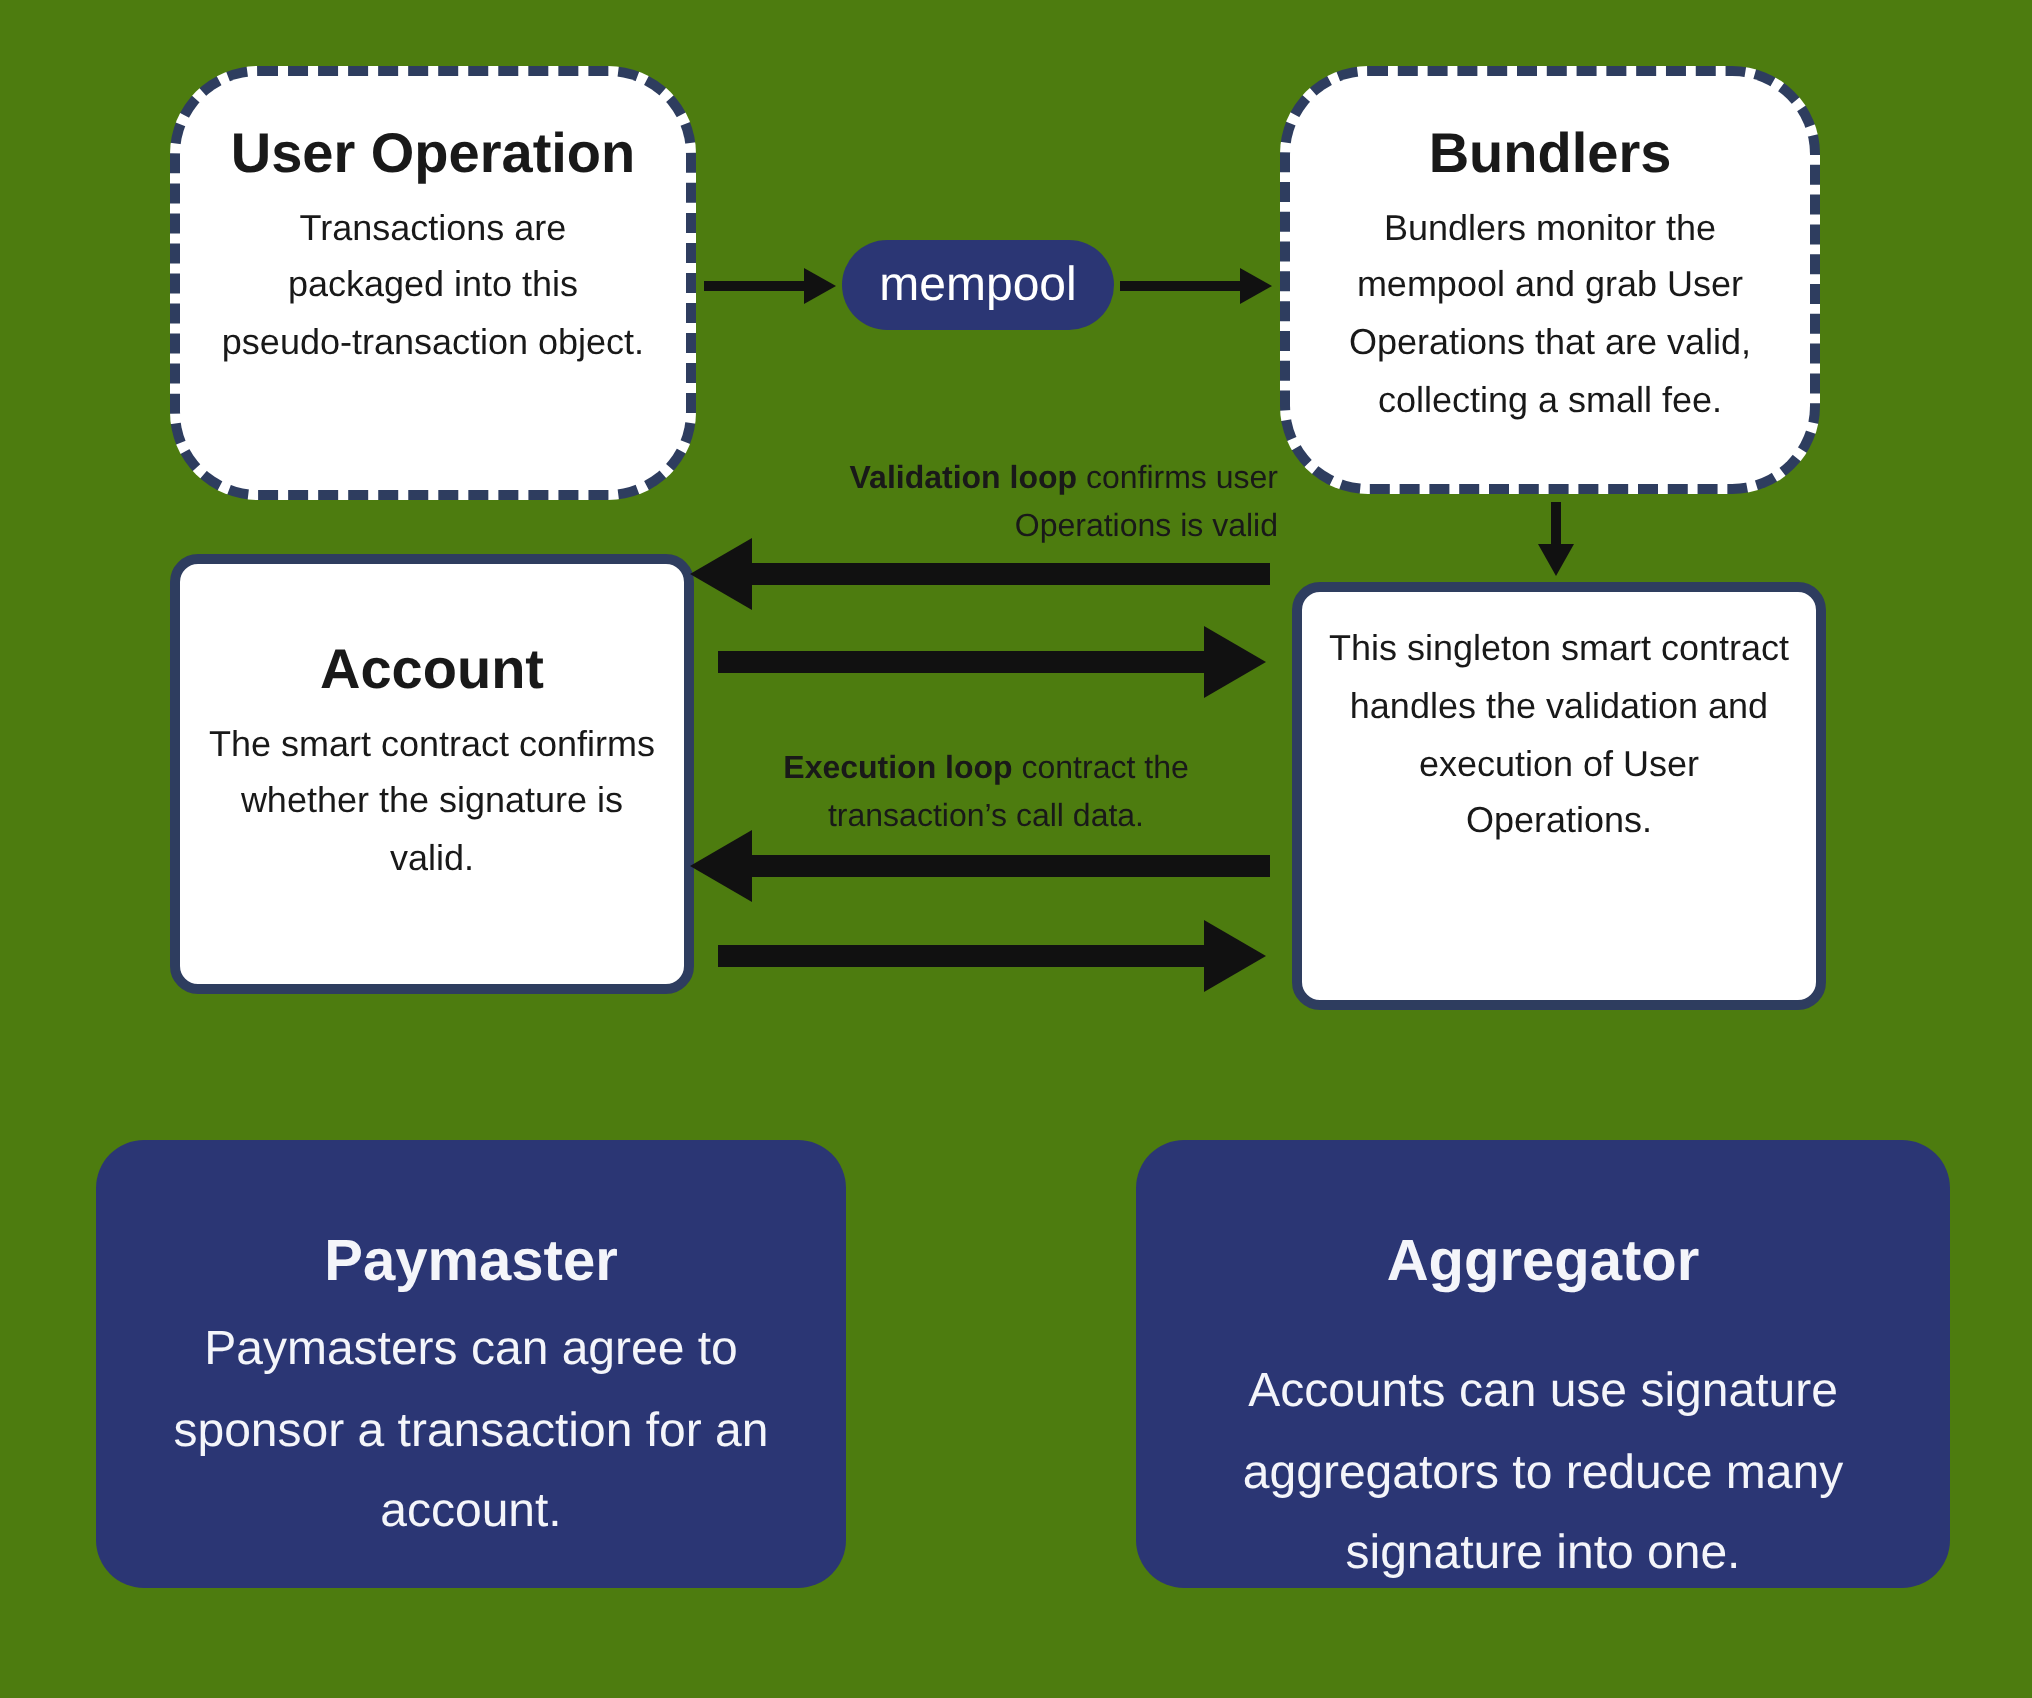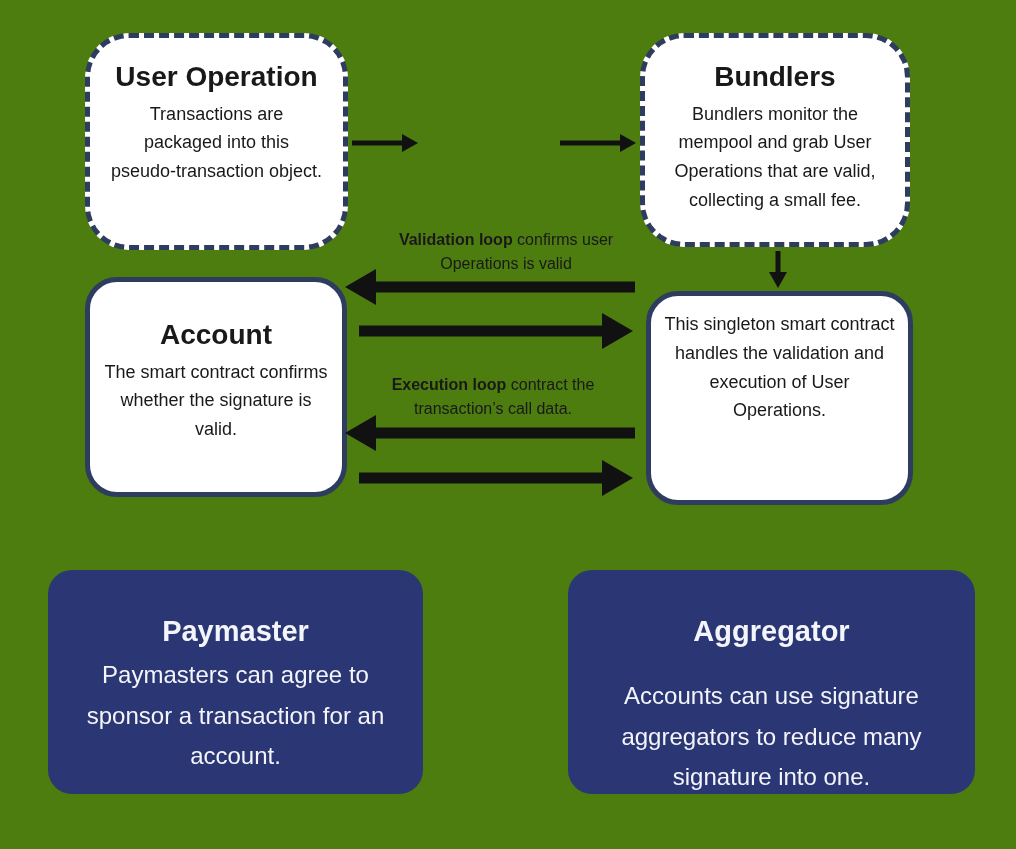--- a/index.html
+++ b/index.html
@@ -28,21 +28,21 @@
     font-size:18px;
     color:var(--text-dark);
     line-height:1.6;
   }
   .dashed{
     border:5px dashed var(--navy-border);
     border-radius:44px;
   }
   .solid{
     border:5px solid var(--navy-border);
-    border-radius:32px;
+    border-radius:14px;
   }
   .filled{
     background:var(--navy-fill);
     border-radius:24px;
   }
   .filled .title{
     color:var(--text-light);
     font-size:29px;
   }
   .filled .body{
@@ -71,39 +71,42 @@
   }
   .loop-label{
     position:absolute;
     width:296px;
     text-align:center;
     font-size:16px;
     color:var(--text-dark);
     line-height:1.5;
   }
   .loop-label .lead{font-weight:700;}
-  #validation-label{left:358px;top:228px;}
+  #validation-label{left:343px;top:228px;text-align:right;}
   #execution-label{left:345px;top:373px;}
   #arrow-layer{position:absolute;left:0;top:0;pointer-events:none;}
 </style>
 </head>
 <body>
 
 <div id="canvas">
 
   <div class="node dashed" id="node-user-operation">
     <div class="title">User Operation</div>
     <div class="body">Transactions are packaged into this pseudo-transaction object.</div>
   </div>
 
   <div class="node dashed" id="node-bundlers">
     <div class="title">Bundlers</div>
     <div class="body">Bundlers monitor the mempool and grab User Operations that are valid, collecting a small fee.</div>
   </div>
 
+  <div id="mempool-pill">
+    <span>mempool</span>
+  </div>
 
   <div class="node solid" id="node-account">
     <div class="title">Account</div>
     <div class="body">The smart contract confirms whether the signature is valid.</div>
   </div>
 
   <div class="node solid" id="node-entry-point">
     <div class="body">This singleton smart contract handles the validation and execution of User Operations.</div>
   </div>
 

